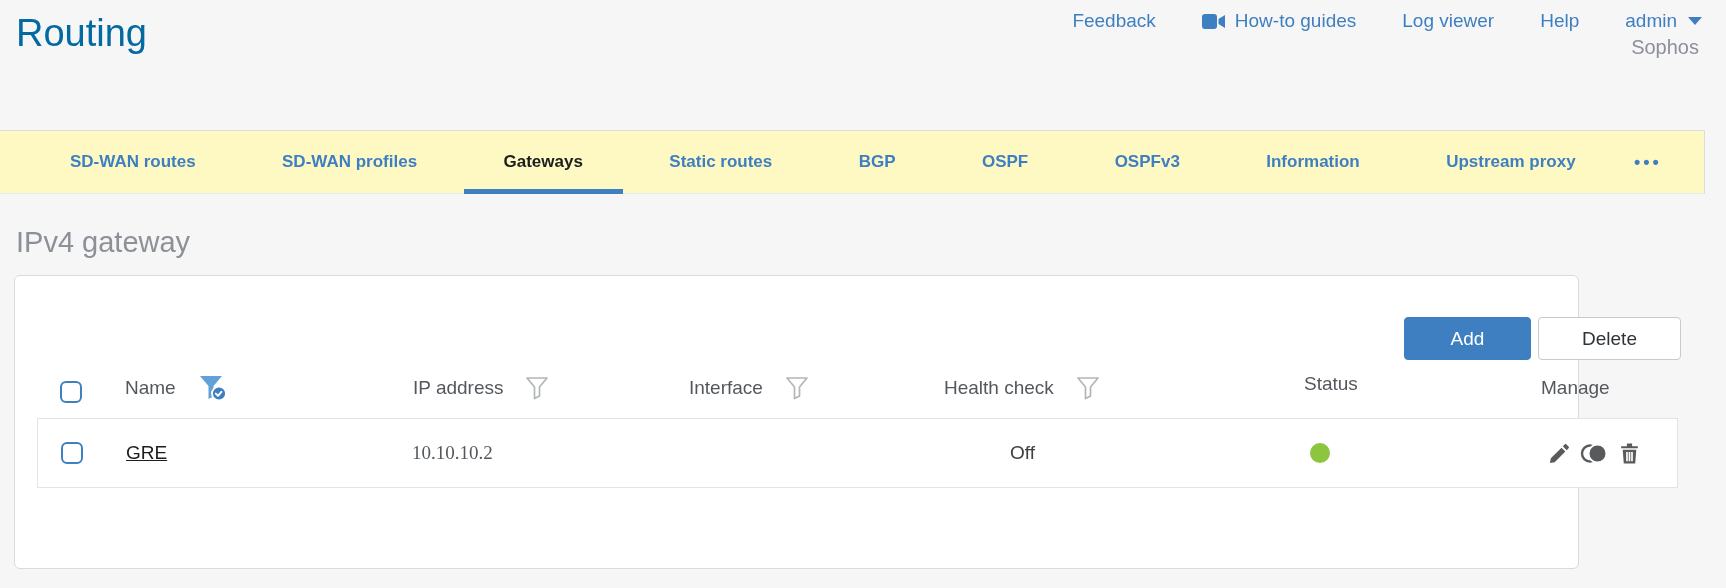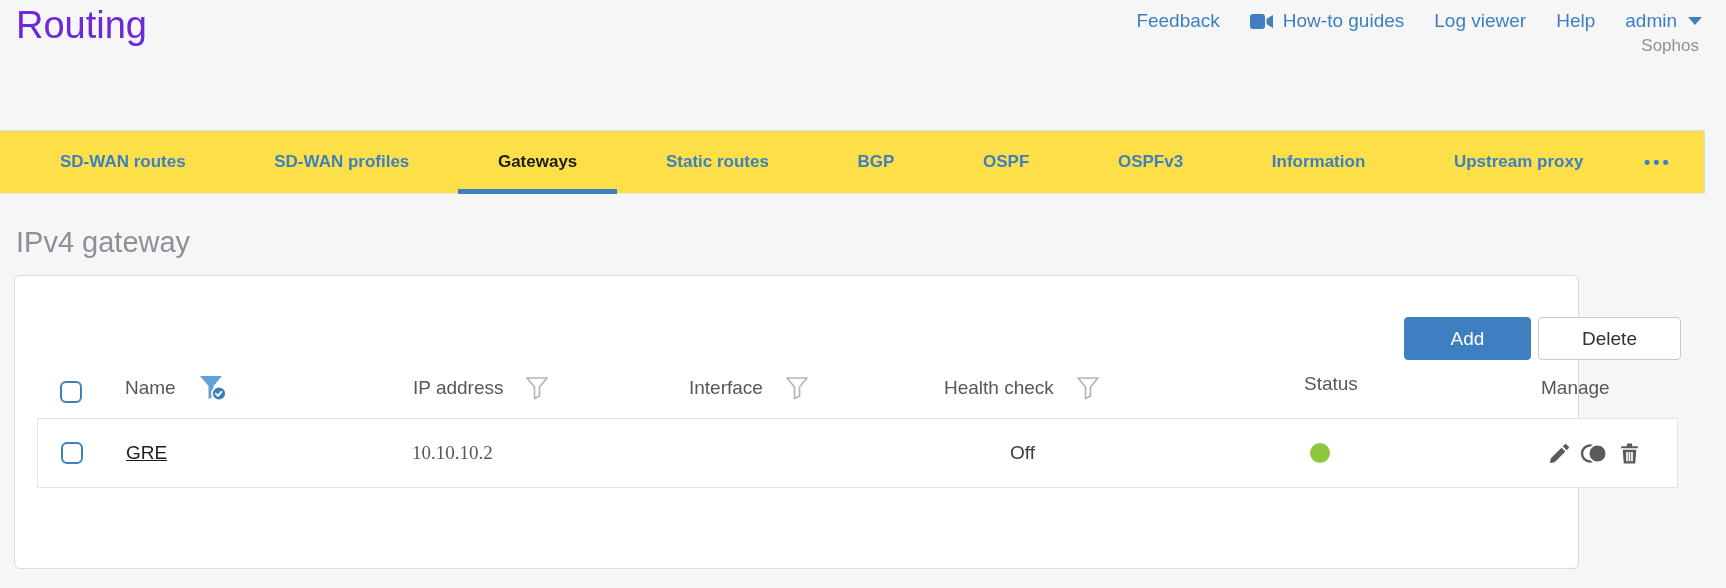--- a/index.html
+++ b/index.html
@@ -7,49 +7,49 @@
   body {
     position: relative;
     font-family: "Liberation Sans", sans-serif;
     background: #f6f6f7;
     overflow: hidden;
     color: #45484c;
   }
 
   
   .page-title {
-    position: absolute; left: 16px; top: 4px;
-    font-size: 38px; font-weight: 400; color: #6d28d9;
+    position: absolute; left: 16px; top: 12px;
+    font-size: 38px; font-weight: 400; color: #0369a1;
   }
   .top-nav {
     position: absolute; top: 10px; right: 24px;
-    display: flex; align-items: center; gap: 30px;
+    display: flex; align-items: center; gap: 46px;
     font-size: 19px; color: #3d7fc1; white-space: nowrap;
   }
   .top-nav a { color: #3d7fc1; text-decoration: none; display: inline-flex; align-items: center; gap: 9px; cursor: pointer; }
   .caret-down {
     width: 0; height: 0; display: inline-block; margin-left: 2px;
     border-left: 7px solid transparent; border-right: 7px solid transparent;
     border-top: 8px solid #3d7fc1;
   }
   .brand {
     position: absolute; top: 36px; right: 27px;
-    font-size: 17px; color: #8b9197;
+    font-size: 20px; color: #8b9197;
   }
 
   
   .tab-bar {
     position: absolute; top: 130px; left: 0;
     width: 1705px; height: 64px;
-    background: #fde047;
+    background: #fef9c3;
     border-top: 1px solid #dcdddf;
     border-right: 1px solid #dcdddf;
     border-bottom: 1px solid #e7e8ea;
     display: flex; align-items: stretch; justify-content: space-between;
-    padding: 0 20px;
+    padding: 0 30px;
   }
   .tab {
     display: flex; align-items: center; position: relative;
     padding: 0 40px; font-size: 17px; font-weight: 700;
     color: #3d7fc1; cursor: pointer; white-space: nowrap;
   }
   .tab.active { color: #1b1d1f; }
   .tab.active::after {
     content: ""; position: absolute; left: 0; right: 0; bottom: -1px;
     height: 5px; background: #3d7fc1;

